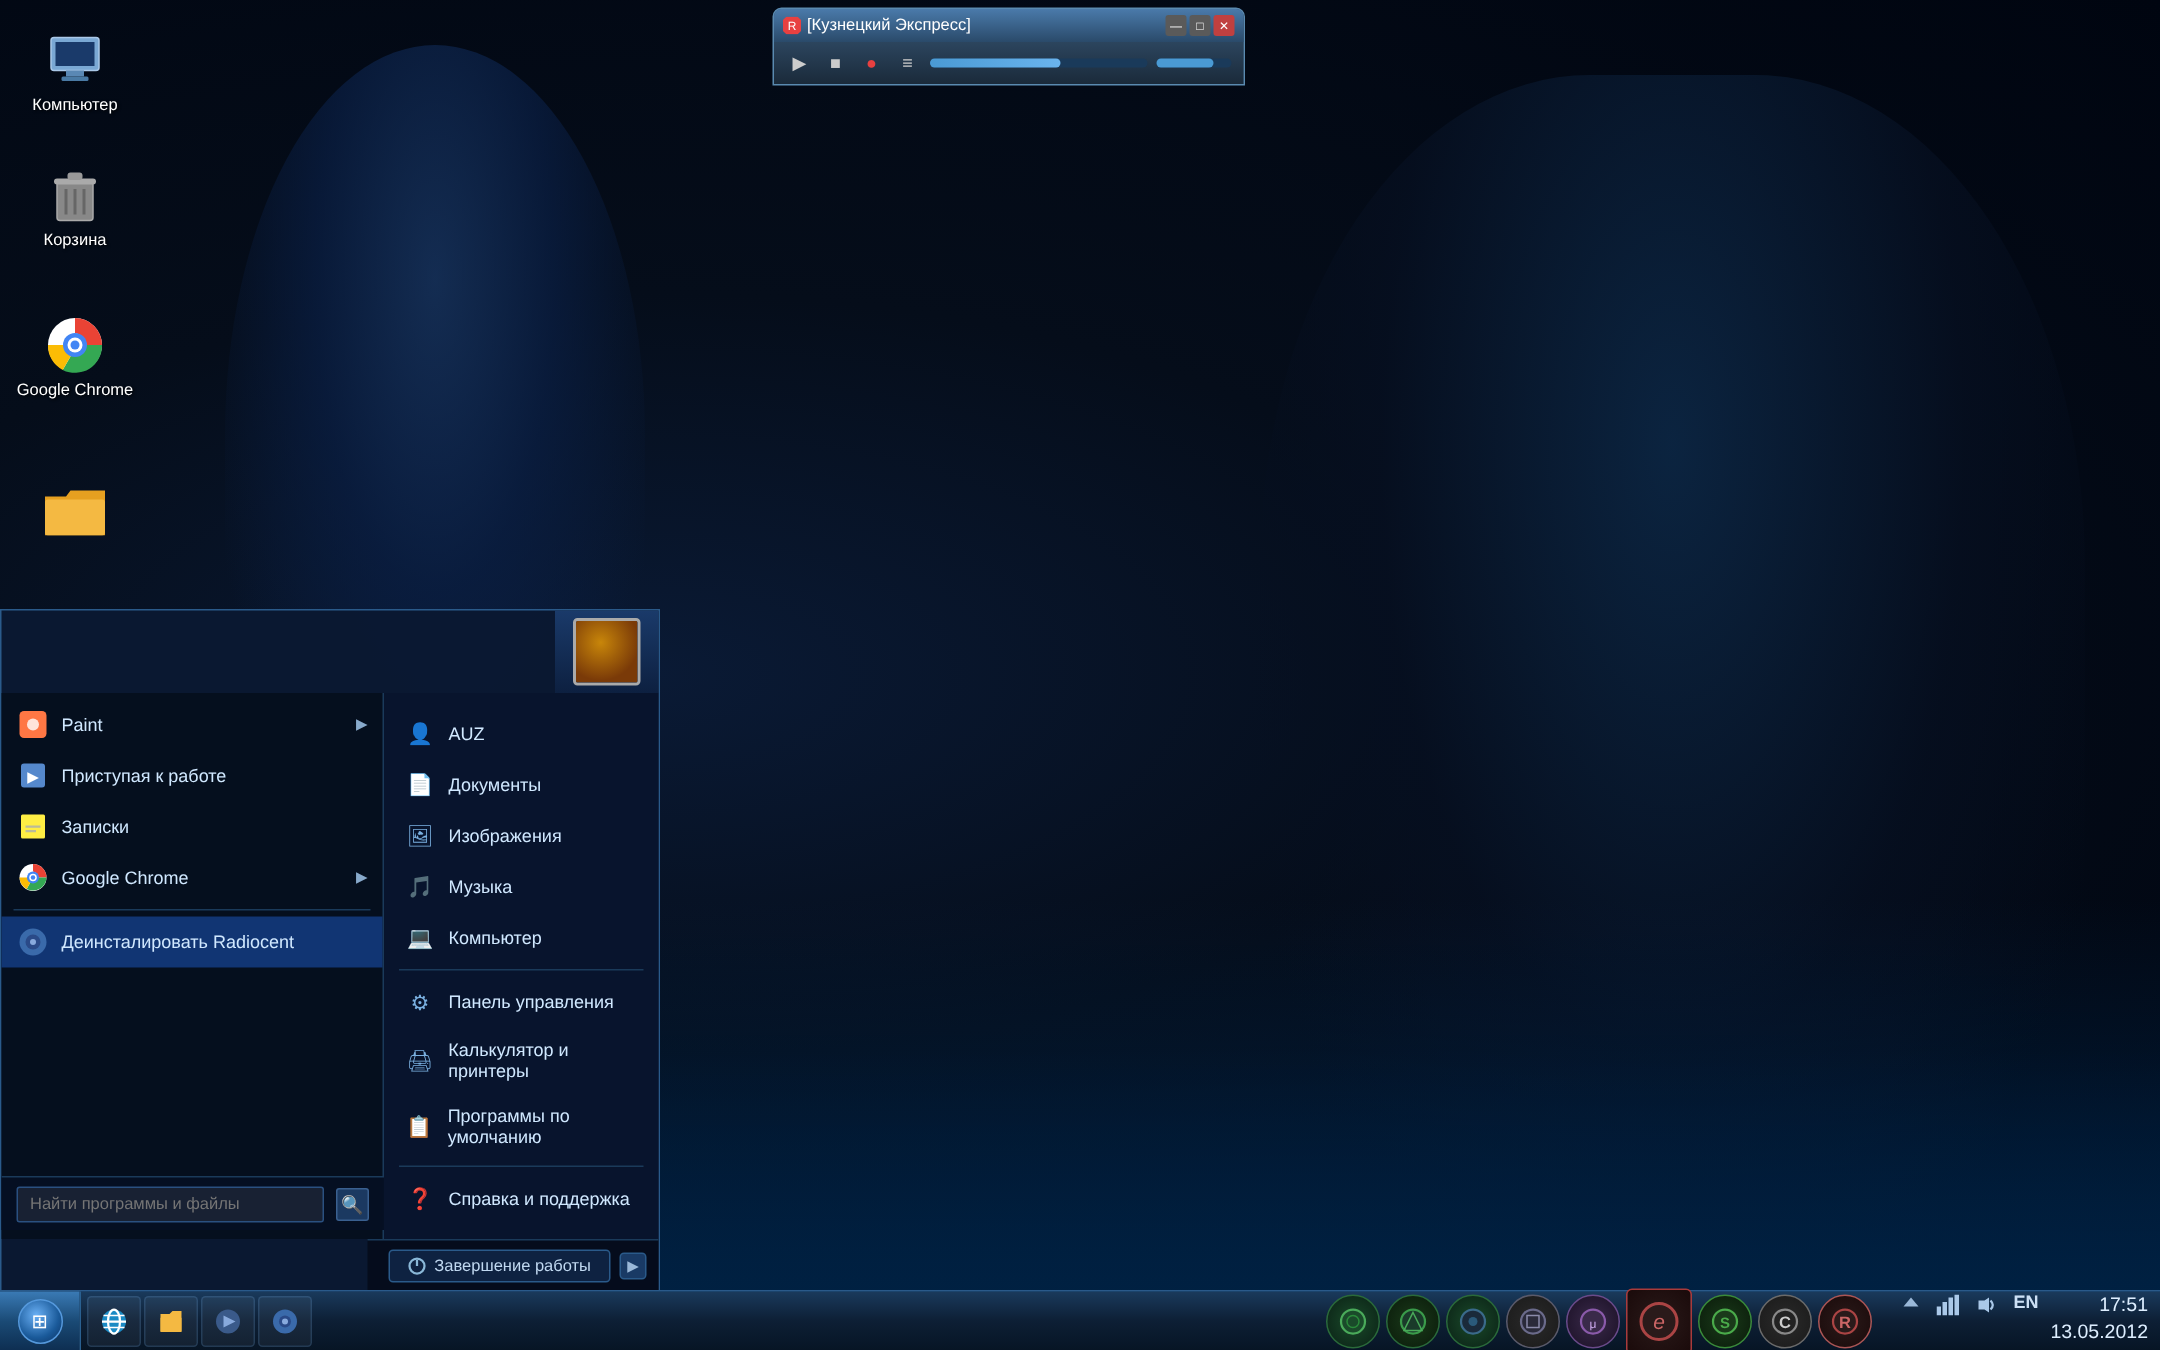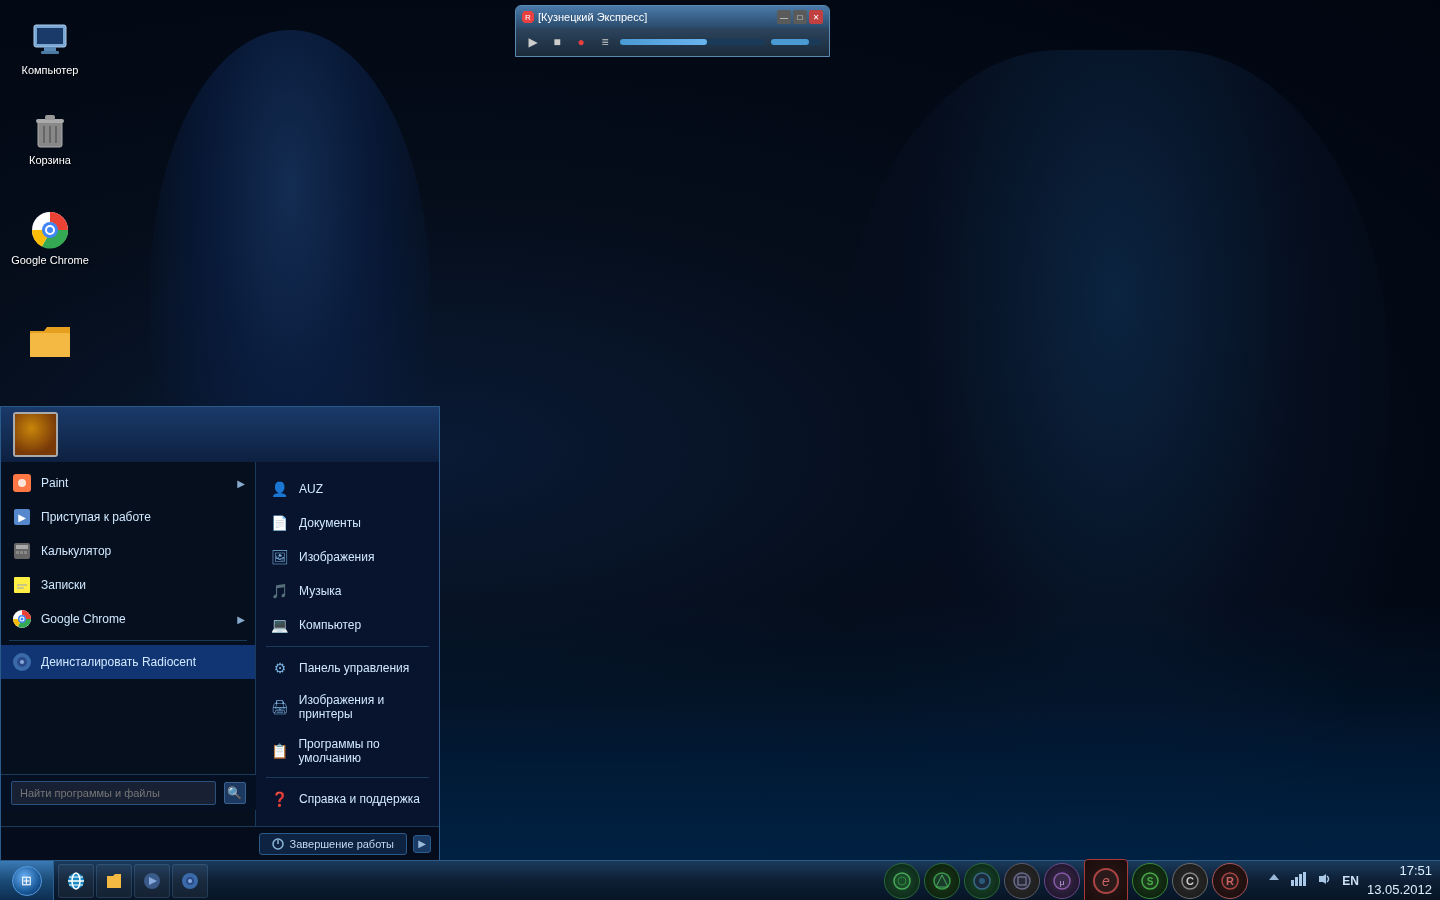--- a/index.html
+++ b/index.html
@@ -154,21 +154,20 @@
       align-items: center;
       justify-content: center;
       cursor: pointer;
       font-size: 10px;
       color: #5fd;
     }
 
     
     #system-tray {
       display: flex;
-      align-items: center;
       gap: 4px;
       padding: 0 8px;
       height: 100%;
     }
     .tray-icon {
       color: #aac8e8;
       font-size: 12px;
       padding: 2px 3px;
       cursor: pointer;
     }
@@ -280,20 +279,21 @@
       position: absolute;
       bottom: 40px;
       left: 0;
       width: 440px;
       background: rgba(10, 25, 50, 0.97);
       border: 1px solid #2a5a8a;
       border-bottom: none;
       z-index: 200;
       display: flex;
       flex-direction: column;
+      align-items: flex-end;
     }
     .sm-top {
       display: flex;
       align-items: center;
       padding: 8px 12px;
       background: linear-gradient(to bottom, #1a3a6a, #0d2040);
       gap: 10px;
       height: 55px;
     }
     .sm-user-avatar {
@@ -574,32 +574,20 @@
             <div class="sm-item-icon">
               <svg width="20" height="20" viewBox="0 0 20 20">
                 <rect x="2" y="2" width="16" height="16" rx="2" fill="#5588cc"></rect>
                 <text x="10" y="14" text-anchor="middle" fill="white" font-size="10">▶</text>
               </svg>
             </div>
             <span>Приступая к работе</span>
           </div>
 
 
-          <div class="sm-item">
-            <div class="sm-item-icon">
-              <svg width="20" height="20" viewBox="0 0 20 20">
-                <rect x="2" y="2" width="16" height="16" rx="2" fill="#666"></rect>
-                <rect x="4" y="4" width="12" height="4" fill="#aaa"></rect>
-                <rect x="4" y="10" width="3" height="3" fill="#888"></rect>
-                <rect x="8" y="10" width="3" height="3" fill="#888"></rect>
-                <rect x="12" y="10" width="3" height="3" fill="#888"></rect>
-              </svg>
-            </div>
-            <span>Калькулятор</span>
-          </div>
 
           <div class="sm-item">
             <div class="sm-item-icon">
               <svg width="20" height="20" viewBox="0 0 20 20">
                 <rect x="2" y="2" width="16" height="16" rx="1" fill="#ffee44"></rect>
                 <line x1="5" y1="7" x2="15" y2="7" stroke="#aaa0" stroke-width="1.5"></line>
                 <line x1="5" y1="10" x2="15" y2="10" stroke="#bb9" stroke-width="1.5"></line>
                 <line x1="5" y1="13" x2="12" y2="13" stroke="#bb9" stroke-width="1.5"></line>
               </svg>
             </div>
@@ -631,21 +619,21 @@
               <svg width="20" height="20" viewBox="0 0 20 20">
                 <circle cx="10" cy="10" r="9" fill="#3a6aaa"></circle>
                 <circle cx="10" cy="10" r="5" fill="#2a4a88"></circle>
                 <circle cx="10" cy="10" r="2" fill="#88aadd"></circle>
               </svg>
             </div>
             <span>Деинсталировать Radiocent</span>
           </div>
         </div>
 
-        <div style="position:absolute;bottom:50px;left:0;width:255px;">
+        <div style="position:absolute;bottom:40px;left:0;width:255px;">
           <div class="sm-search">
             <input class="sm-search-input" type="text" placeholder="Найти программы и файлы" style="">
             <div class="sm-search-btn">🔍</div>
           </div>
         </div>
       </div>
 
       <div class="sm-right">
 
         <div class="sm-right-item">
@@ -675,21 +663,21 @@
 
         <div style="height:1px;background:#1a3a5a;margin:4px 10px;"></div>
 
         <div class="sm-right-item">
           <div class="sm-right-icon">⚙</div>
           <span>Панель управления</span>
         </div>
 
         <div class="sm-right-item">
           <div class="sm-right-icon">🖨</div>
-          <span>Изображения и принтеры</span>
+          <span>Калькулятор и принтеры</span>
         </div>
 
         <div class="sm-right-item">
           <div class="sm-right-icon">📋</div>
           <span>Программы по умолчанию</span>
         </div>
 
         <div style="height:1px;background:#1a3a5a;margin:4px 10px;"></div>
 
         <div class="sm-right-item">

